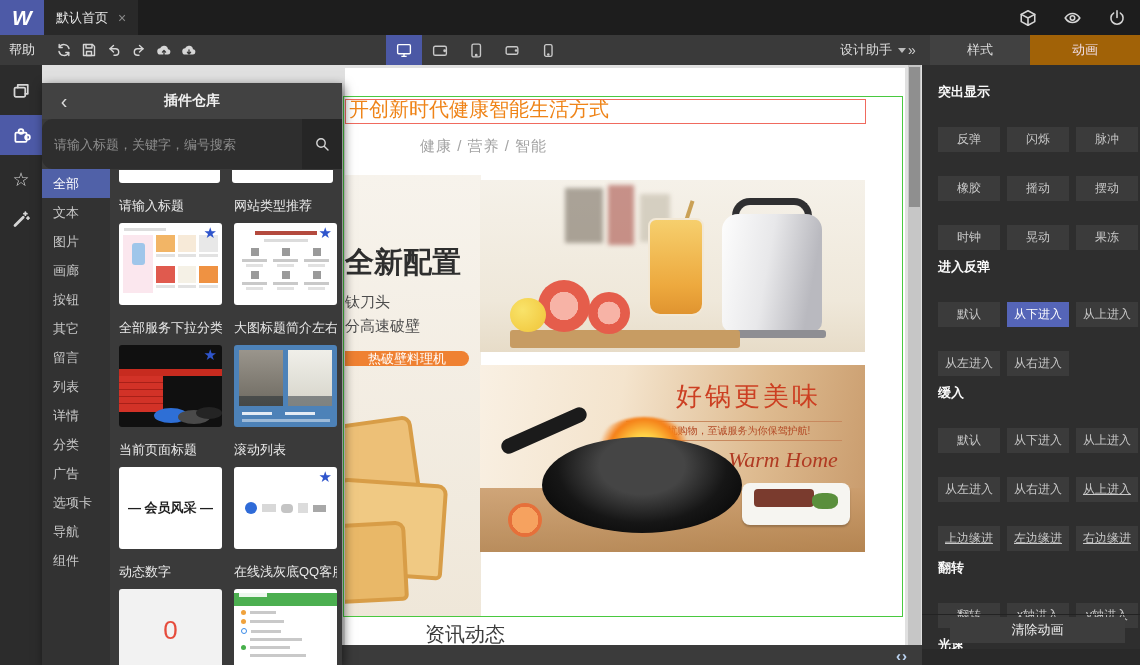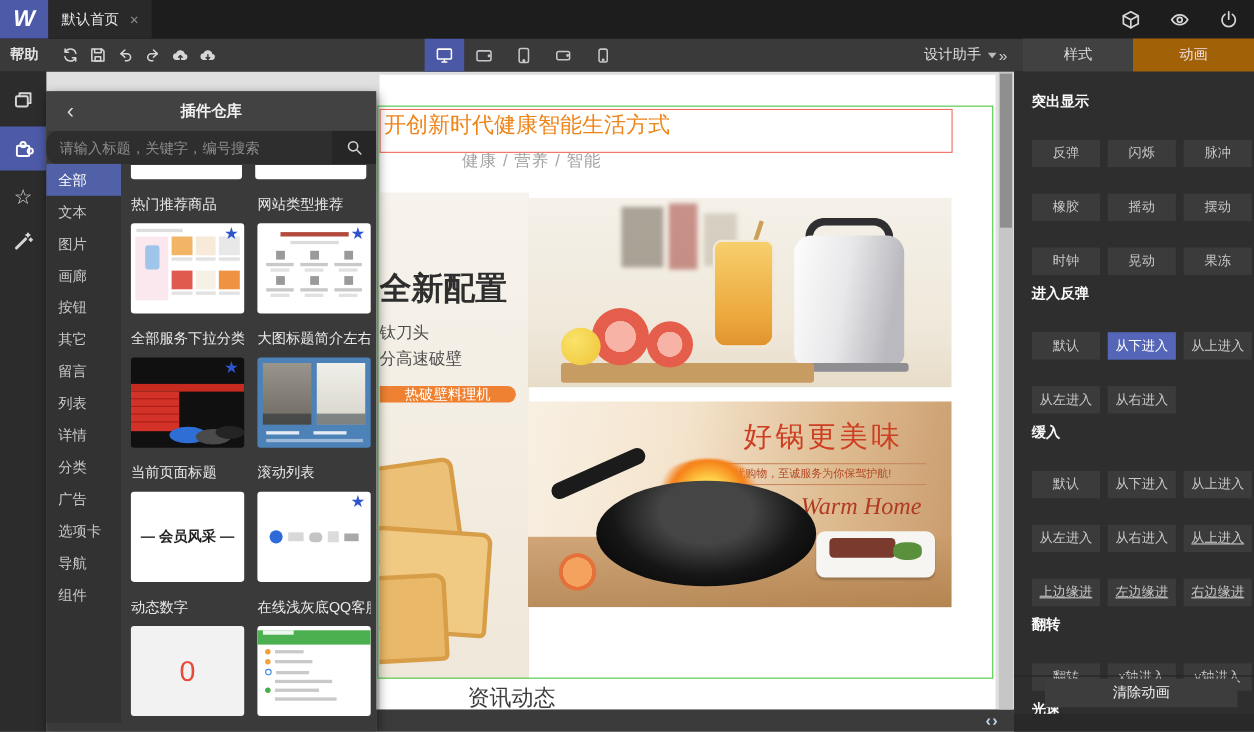--- a/index.html
+++ b/index.html
@@ -12,21 +12,21 @@
   .logo { position:absolute; left:0; top:0; width:44px; height:35px; background:#4d5aa7; color:#fff;
     font-weight:bold; font-style:italic; font-size:21px; display:flex; align-items:center; justify-content:center; }
   .tab { position:absolute; left:44px; top:0; height:35px; padding:0 12px; background:#292929;
     display:flex; align-items:center; gap:10px; color:#e8e8e8; font-size:13px; }
   .tab .x { color:#8a8a8a; font-size:14px; cursor:pointer; }
   .top-icons { position:absolute; right:14px; top:0; height:35px; display:flex; align-items:center; gap:26px; }
   .top-icons svg { display:block; }
 
   
   .toolbar { position:absolute; left:0; top:35px; width:1140px; height:30px; background:#3a3a3a; z-index:19; }
-  .help { position:absolute; left:9px; top:0; height:30px; display:flex; align-items:center; color:#e3e3e3; font-size:13px; font-weight:bold; }
+  .help { position:absolute; left:9px; top:0; height:30px; display:flex; align-items:center; color:#e3e3e3; font-size:13px; font-weight:normal; }
   .tool-icons { position:absolute; left:56px; top:0; height:30px; display:flex; align-items:center; gap:9px; }
   .tool-icons .tbtn { width:16px; height:16px; cursor:pointer; }
   .devices { position:absolute; left:386px; top:0; height:30px; display:flex; }
   .dev { width:36px; height:30px; display:flex; align-items:center; justify-content:center; cursor:pointer; }
   .dev.active { background:#4b58a5; }
   .assistant { position:absolute; left:840px; top:0; height:30px; display:flex; align-items:center; gap:6px;
     color:#dcdcdc; font-size:13px; cursor:pointer; }
   .caret { width:0; height:0; border-left:4px solid transparent; border-right:4px solid transparent; border-top:5px solid #bbb; }
   .more { position:absolute; left:908px; top:0; height:30px; display:flex; align-items:center; color:#cfcfcf; font-size:14px; cursor:pointer; }
   .ptab { position:absolute; top:35px; height:30px; display:flex; align-items:center; justify-content:center;
@@ -37,22 +37,22 @@
   
   .sidebar { position:absolute; left:0; top:65px; width:42px; height:600px; background:#2c2c2c; z-index:15; }
   .side-item { width:42px; height:40px; display:flex; align-items:center; justify-content:center; cursor:pointer; color:#d9d9d9; }
   .side-item.sel { background:#4d5aa7; }
   .side-item .glyph { font-size:19px; line-height:1; }
 
   
   .canvas { position:absolute; left:42px; top:65px; width:880px; height:600px; background:#e0e0e0; overflow:hidden; }
   .page { position:absolute; left:303px; top:3px; width:560px; height:577px; background:#fff; }
   .green-box { position:absolute; left:301px; top:31px; width:560px; height:521px; border:1px solid #49c93f; z-index:3; }
-  .headline-box { position:absolute; left:303px; top:34px; width:521px; height:40px; border:1px solid #f06a5e; z-index:4;
-    display:flex; align-items:flex-start; }
+  .headline-box { position:absolute; left:303px; top:34px; width:521px; height:25px; border:1px solid #f06a5e; z-index:4;
+    display:flex; align-items:flex-end; }
   .headline { color:#ef8418; font-size:20px; padding-left:3px; white-space:nowrap; }
   .subtitle { position:absolute; left:378px; top:72px; color:#a3a3a3; font-size:15px; letter-spacing:1px; z-index:4; }
 
   .left-banner { position:absolute; left:303px; top:110px; width:136px; height:442px;
     background:linear-gradient(180deg,#f7f3ec,#efe7d9); overflow:hidden; }
   .lb-title { position:absolute; left:0; top:68px; font-size:29px; font-weight:bold; color:#2e2e2e; white-space:nowrap; }
   .lb-line1 { position:absolute; left:0; top:118px; font-size:15px; color:#4c4c4c; white-space:nowrap; }
   .lb-line2 { position:absolute; left:0; top:142px; font-size:15px; color:#4c4c4c; white-space:nowrap; }
   .lb-btn { position:absolute; left:0; top:176px; width:124px; height:15px; background:#ef8132; border-radius:0 14px 14px 0;
     color:#fff; font-size:13px; display:flex; align-items:center; justify-content:center; cursor:pointer; white-space:nowrap; }
@@ -108,21 +108,21 @@
   .scrollbar { position:absolute; left:866px; top:0; width:13px; height:580px; background:#c6c6c6; z-index:7; }
   .scroll-thumb { position:absolute; left:1px; top:2px; width:11px; height:140px; background:#8f8f8f; cursor:pointer; }
 
   
   .plugin { position:absolute; left:42px; top:83px; width:300px; height:582px; background:#3a3a3a; z-index:16;
     box-shadow:2px 3px 10px rgba(0,0,0,.55); overflow:hidden; }
   .pp-header { position:relative; height:36px; background:#424242; display:flex; align-items:center; justify-content:center; }
   .pp-back { position:absolute; left:10px; top:0; height:36px; width:24px; display:flex; align-items:center; justify-content:center;
     color:#dcdcdc; font-size:20px; cursor:pointer; }
   .pp-title { color:#f0f0f0; font-size:14px; font-weight:bold; }
-  .pp-search { height:30px; background:#2e2e2e; display:flex; align-items:stretch;border-radius:11px; }
+  .pp-search { height:50px; background:#2e2e2e; display:flex; align-items:stretch;border-radius:11px; }
   .pp-search input { flex:1; background:transparent; border:none; outline:none; color:#c4c4c4; font-size:13px; padding-left:12px;
     font-family:"Liberation Sans","DejaVu Sans",sans-serif; }
   .pp-search input::placeholder { color:#8d8d8d; }
   .pp-search-btn { width:40px; background:#262626; display:flex; align-items:center; justify-content:center; cursor:pointer; }
   .pp-body { display:flex; height:508px; }
   .pp-cats { width:68px; background:#323232; flex-shrink:0; }
   .cat { height:29px; line-height:29px; padding-left:11px; color:#c8c8c8; font-size:13px; cursor:pointer; white-space:nowrap; }
   .cat.sel { background:#5061a8; color:#fff; }
   .pp-cards { flex:1; padding:0 9px; overflow:hidden; }
   .pp-row { display:flex; gap:12px; }
@@ -440,21 +440,21 @@
           <div class="pp-col">
               <div class="card-cut"></div>
             </div>
           <div class="pp-col">
               <div class="card-cut"></div>
             </div>
         </div>
 
         <div class="pp-row">
           <div class="pp-col">
-            <div class="card-label">热门推荐商品</div>
+            <div class="card-label">请输入标题</div>
             <div class="pcard">
               <span class="star-badge">★</span>
               <div class="c1-line"></div>
               <div class="c1-flex">
                 <div class="c1-left">
                     <div class="c1-blob"></div>
                   </div>
                 <div class="c1-grid">
                   <div class="c1-cell">
                       <div class="im" style="background:#f2b566"></div>

